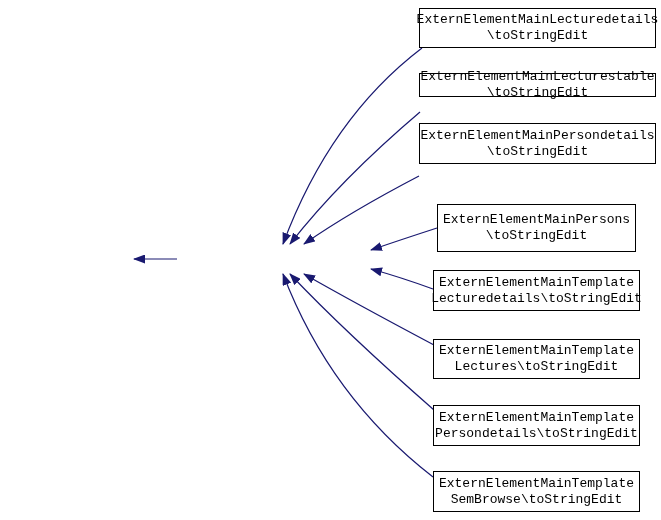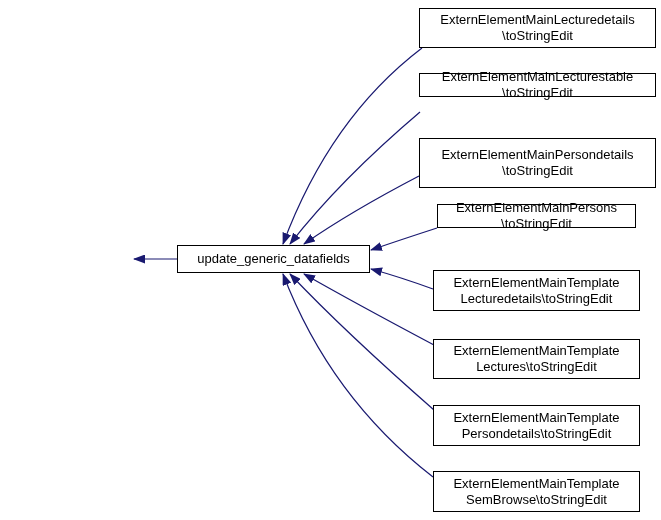--- a/index.html
+++ b/index.html
@@ -35,20 +35,21 @@
     border: 1px solid #000000;
     color: #000000;
     font-size: 13px;
     line-height: 16px;
     text-align: center;
     white-space: pre-line;
     display: flex;
     align-items: center;
     justify-content: center;
     cursor: pointer;
+    font-family: Liberation Mono, monospace;
   }
   .node.focus {
     background: var(--focus-fill, #bfbfbf);
     border-width: 2px;
     cursor: default;
   }
 </style>
 </head>
 <body>
 
@@ -65,32 +66,31 @@
     <path class="edge" d="M 420,112 Q 340,180 290,244" marker-end="url(#arrow)"></path>
     <path class="edge" d="M 419,176 Q 350,212 304,244" marker-end="url(#arrow)"></path>
     <path class="edge" d="M 437,228 Q 400,240 371,250" marker-end="url(#arrow)"></path>
     <path class="edge" d="M 433,289 Q 400,277 371,269" marker-end="url(#arrow)"></path>
     <path class="edge" d="M 434,345 Q 353,302 304,274" marker-end="url(#arrow)"></path>
     <path class="edge" d="M 434,410 Q 345,332 290,274" marker-end="url(#arrow)"></path>
     <path class="edge" d="M 433,477 Q 330,397 283,274" marker-end="url(#arrow)"></path>
   </svg>
 
 
-  <div class="node" style="left:177px; top:245px; width:193px; height:28px;">update_generic_datafields</div>
 
   <div class="node" style="left:419px; top:8px; width:237px; height:40px;">ExternElementMainLecturedetails
 \toStringEdit</div>
 
   <div class="node" style="left:419px; top:73px; width:237px; height:24px;">ExternElementMainLecturestable
 \toStringEdit</div>
 
-  <div class="node" style="left:419px; top:138px; width:237px; height:50px;">ExternElementMainPersondetails
+  <div class="node" style="left:419px; top:123px; width:237px; height:41px;">ExternElementMainPersondetails
 \toStringEdit</div>
 
-  <div class="node" style="left:437px; top:204px; width:199px; height:24px;">ExternElementMainPersons
+  <div class="node" style="left:437px; top:204px; width:199px; height:48px;">ExternElementMainPersons
 \toStringEdit</div>
 
   <div class="node" style="left:433px; top:270px; width:207px; height:41px;">ExternElementMainTemplate
 Lecturedetails\toStringEdit</div>
 
   <div class="node" style="left:433px; top:339px; width:207px; height:40px;">ExternElementMainTemplate
 Lectures\toStringEdit</div>
 
   <div class="node" style="left:433px; top:405px; width:207px; height:41px;">ExternElementMainTemplate
 Persondetails\toStringEdit</div>

